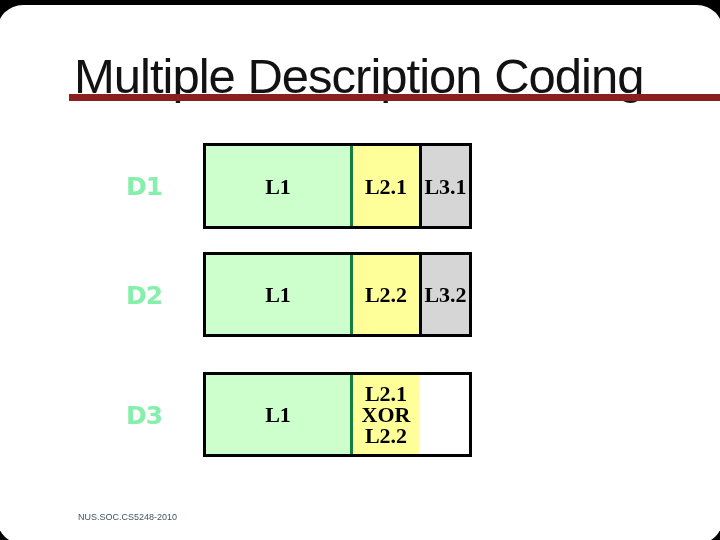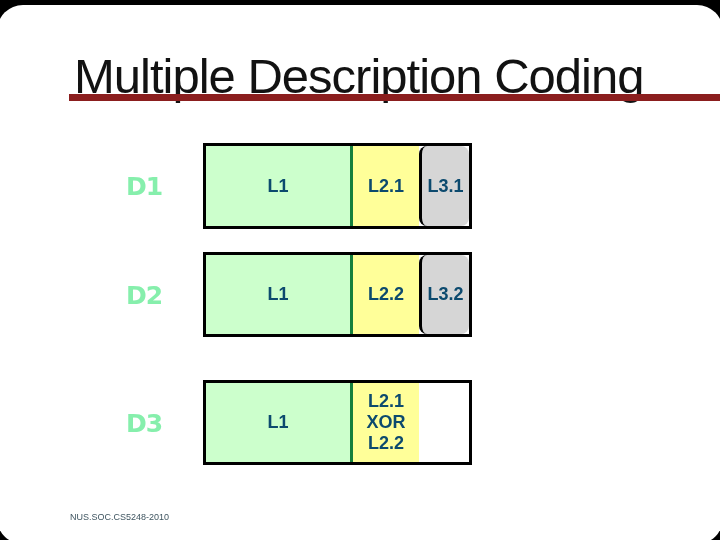--- a/index.html
+++ b/index.html
@@ -59,35 +59,35 @@
     border: 3px solid #000;
     box-sizing: border-box;
     display: flex;
   }
 
   .cell {
     display: flex;
     align-items: center;
     justify-content: center;
     text-align: center;
-    font-family: Liberation Sans, sans-serif;
+    font-family: Liberation Serif, serif;
     font-weight: 700;
-    font-size: 18px;
+    font-size: 22px;
     line-height: 21px;
-    color: #0c4a6e;
+    color: #000000;
     box-sizing: border-box;
     white-space: pre-line;
   }
   .cell-green  { width: 144px; background: #ccffcc; }
   .cell-yellow { width: 69px;  background: #ffff99; border-left: 3px solid #15803d; }
-  .cell-gray   { width: 50px;  background: #d6d6d6; border-left: 3px solid #000; border-radius: 8px; }
+  .cell-gray   { width: 50px;  background: #d6d6d6; border-left: 3px solid #000; }
 
   .footer {
     position: absolute;
-    left: 70px; top: 512px;
+    left: 78px; top: 512px;
     font-size: 9px;
     line-height: 10px;
     color: #3f5560;
   }
 </style>
 </head>
 <body>
 
 <div class="canvas">
   <div class="slide-bg"></div>
@@ -108,21 +108,21 @@
 
     <div class="row" style="top:252px;height:85px">
       <div class="d-label">D2</div>
       <div class="bar">
         <div class="cell cell-green">L1</div>
         <div class="cell cell-yellow">L2.2</div>
         <div class="cell cell-gray">L3.2</div>
       </div>
     </div>
 
-    <div class="row" style="top:380px;height:85px">
+    <div class="row" style="top:372px;height:85px">
       <div class="d-label">D3</div>
       <div class="bar">
         <div class="cell cell-green">L1</div>
         <div class="cell cell-yellow">L2.1
 XOR
 L2.2</div>
       </div>
     </div>
 
   </div>

